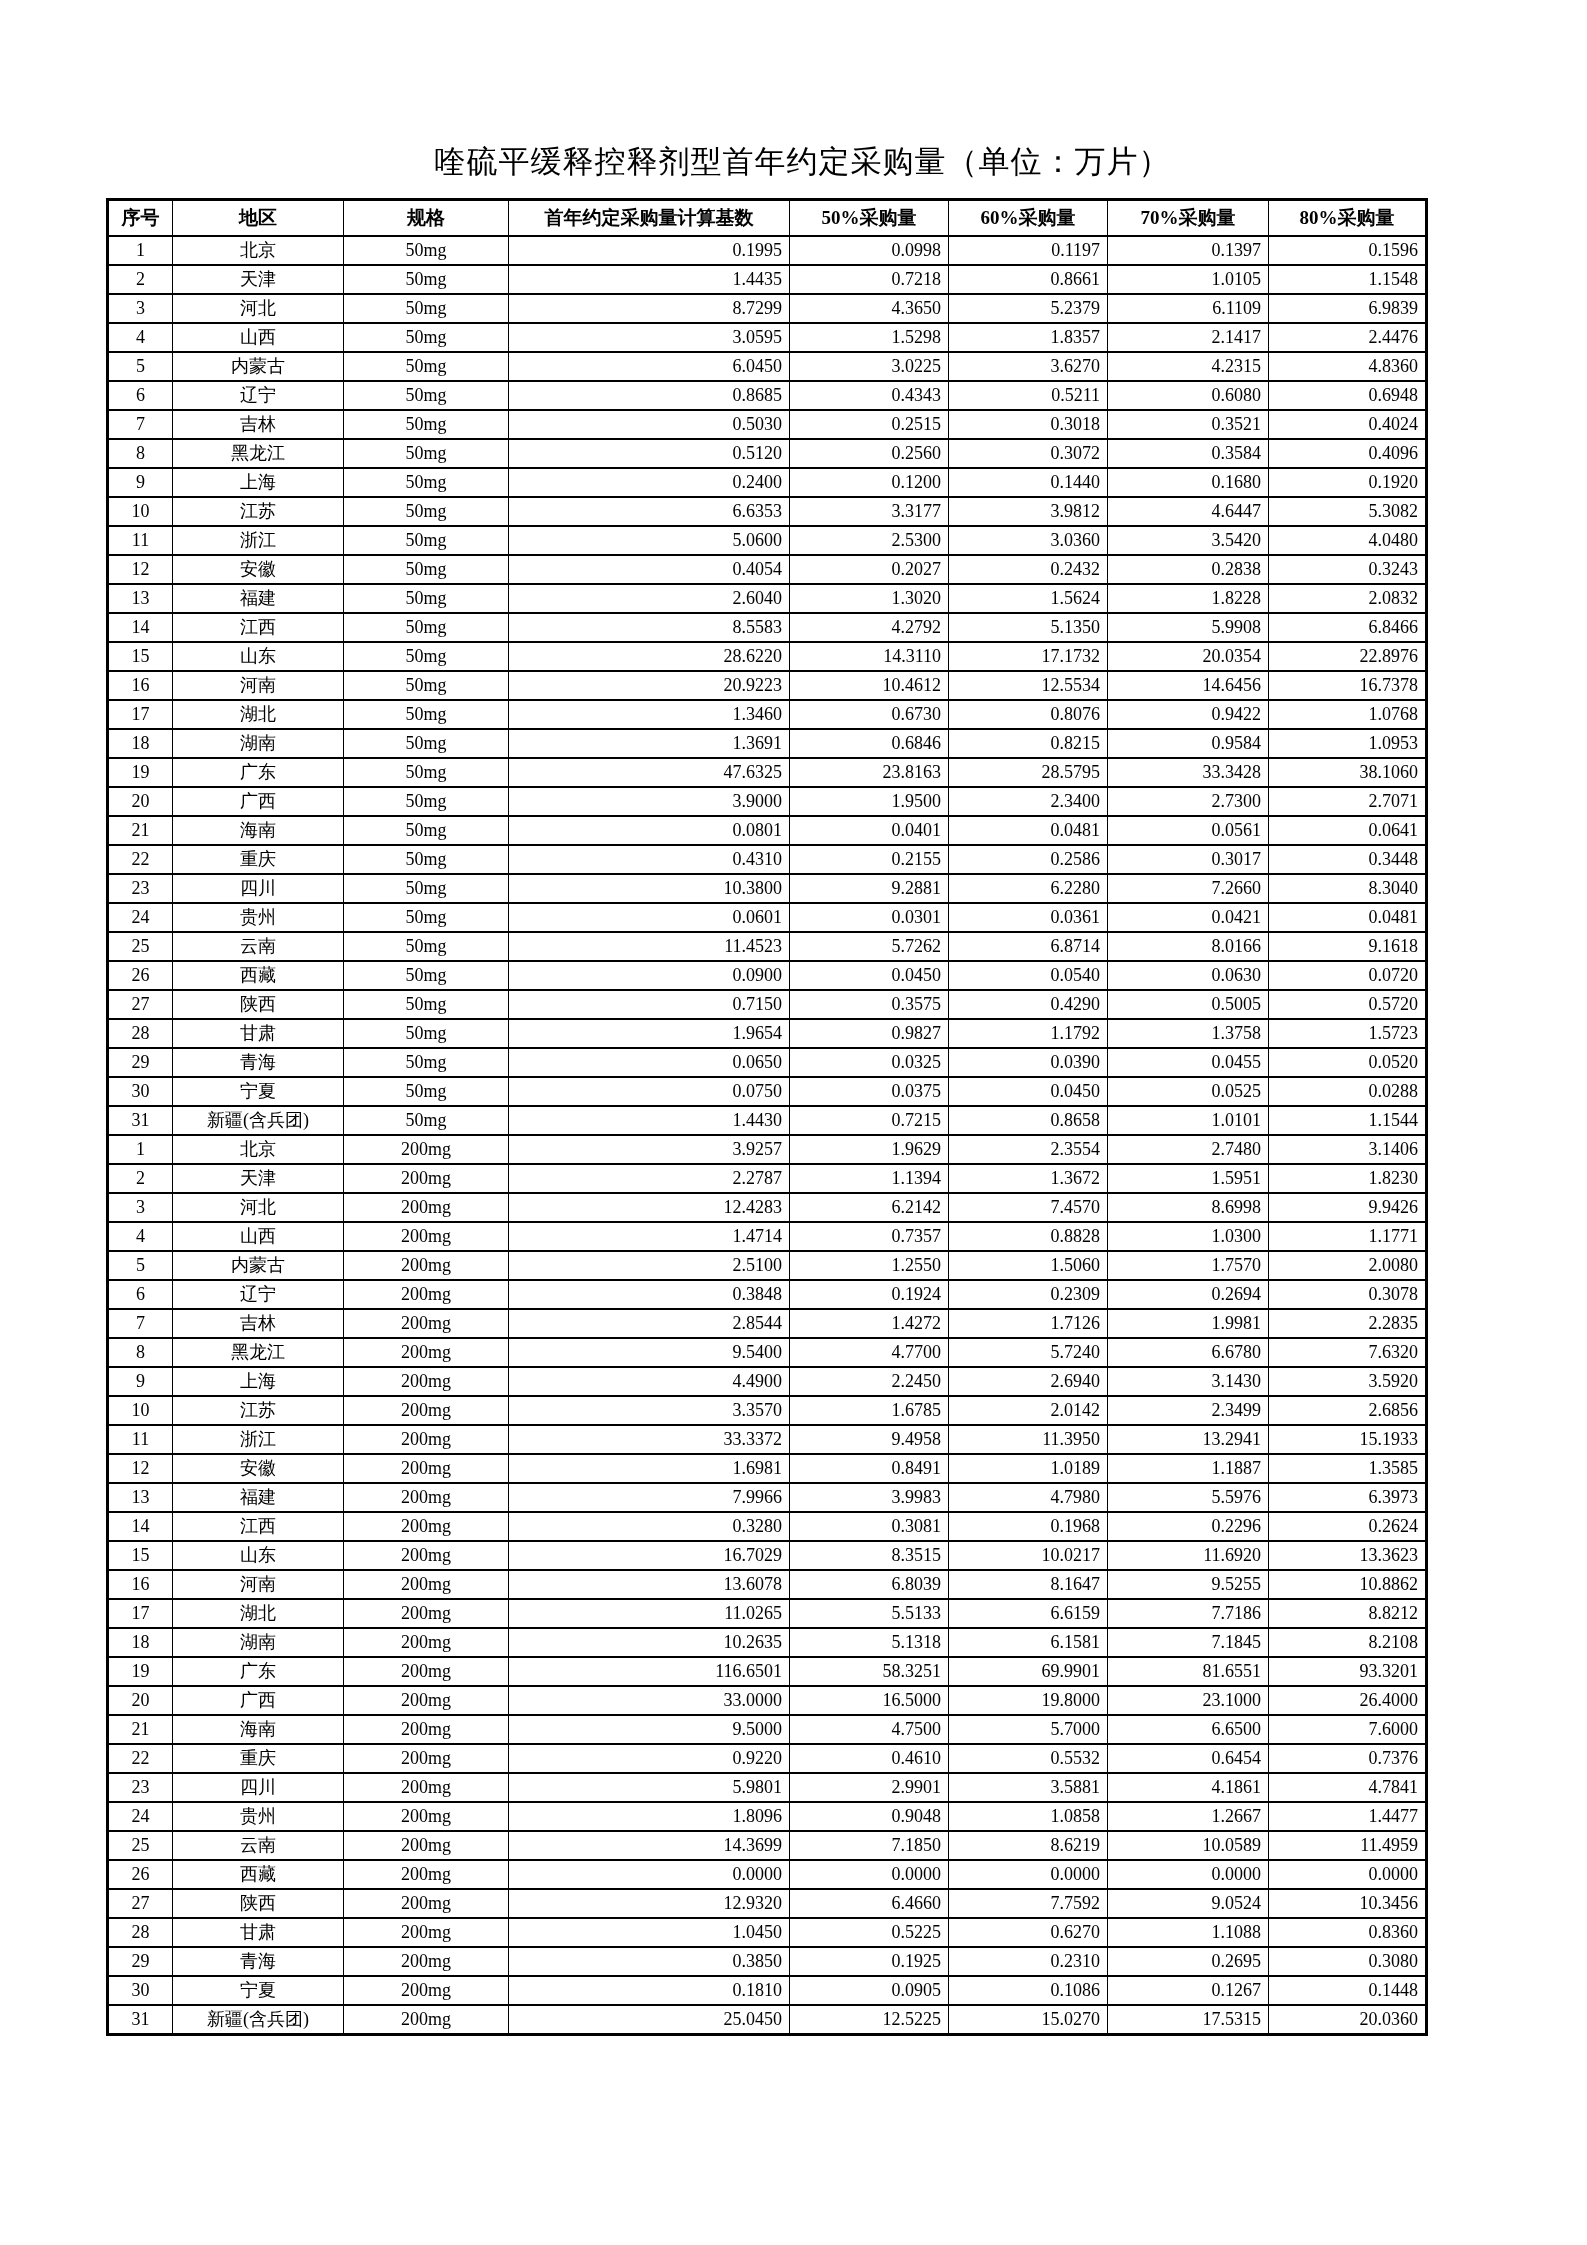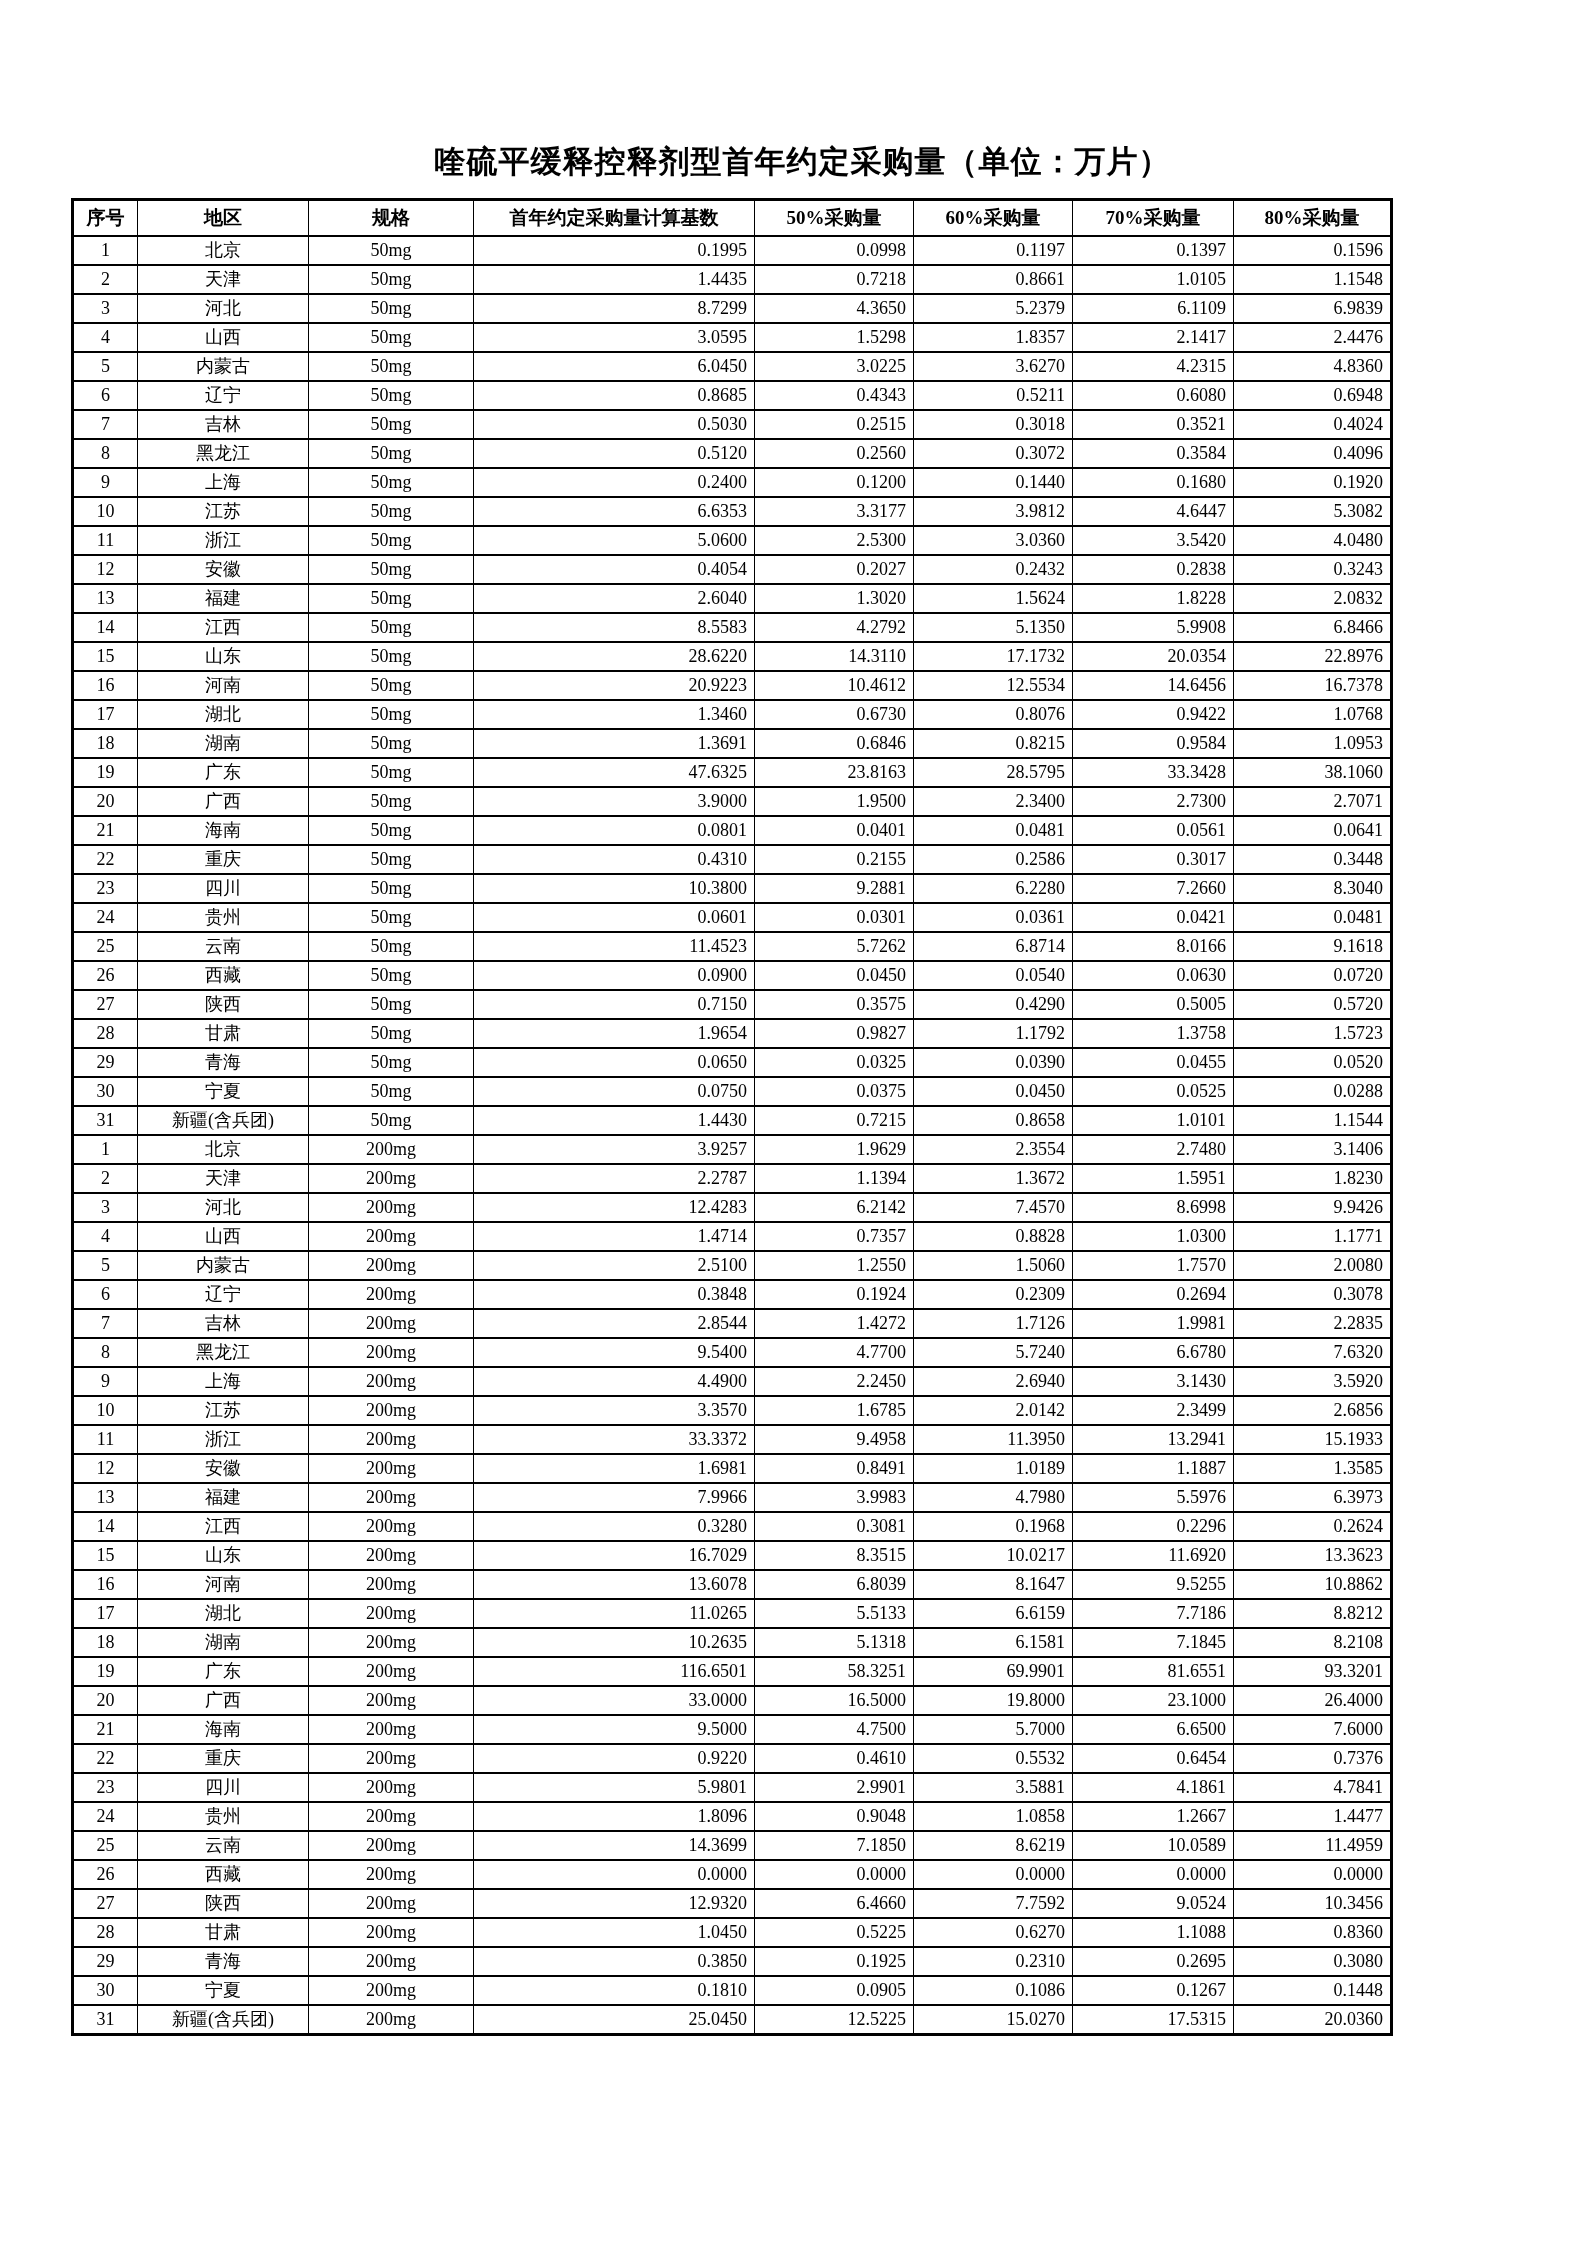--- a/index.html
+++ b/index.html
@@ -17,26 +17,26 @@
     width: 1587px;
     height: 2245px;
   }
   .title {
     margin: 0 0 14px 143px;
     padding-top: 140px;
     width: 1319px;
     text-align: center;
     font-size: 31px;
     line-height: 44px;
-    font-weight: bold;
+    font-weight: normal;
     letter-spacing: 1px;
     white-space: nowrap;
   }
   table.data-table {
-    margin-left: 71px;
+    margin-left: 106px;
     width: 1319px;
     border-collapse: collapse;
     table-layout: fixed;
     border: 3px solid #000;
   }
   .data-table th, .data-table td {
     border-left: 1px solid #000;
     border-right: 1px solid #000;
     border-top: 2px solid #000;
     border-bottom: 2px solid #000;

